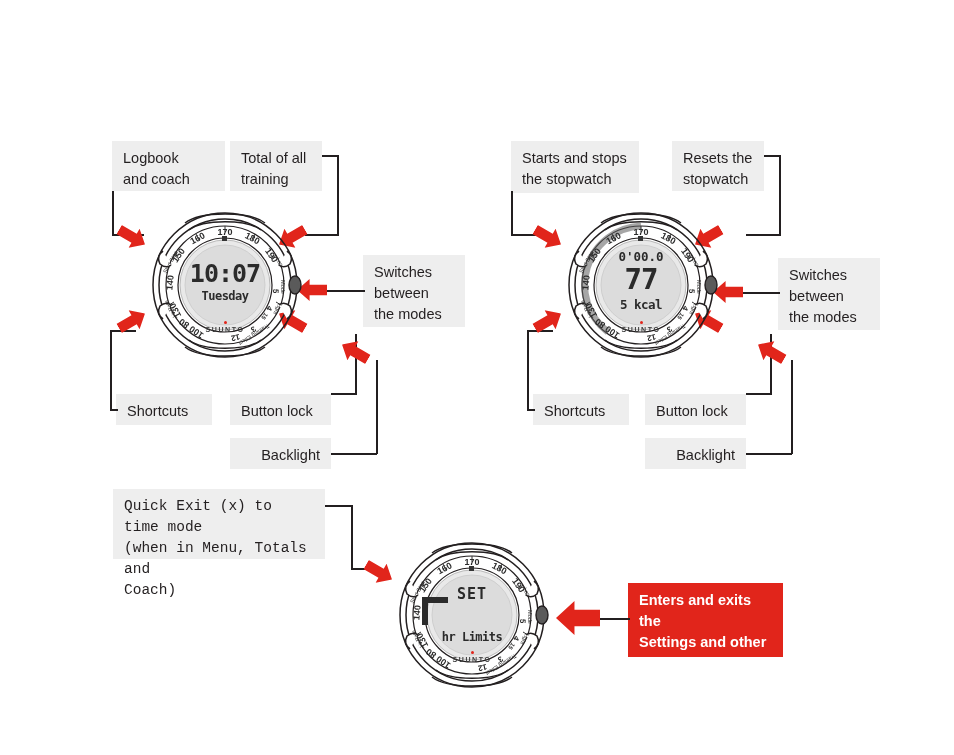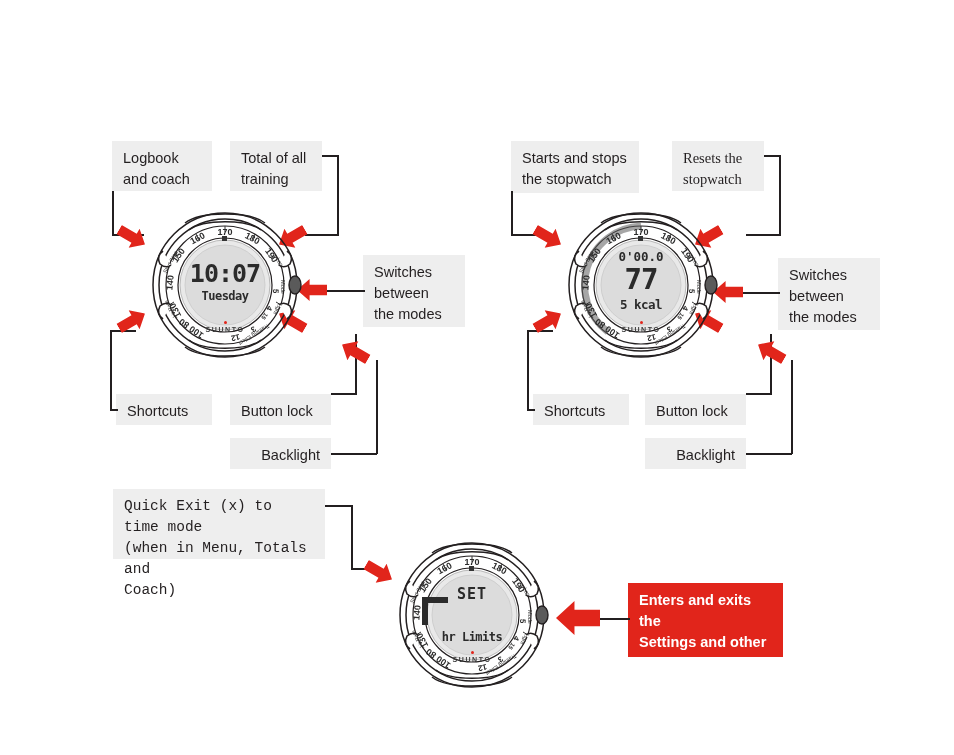--- a/index.html
+++ b/index.html
@@ -91,21 +91,21 @@
   }
   .brand{
     position:absolute;width:100%;left:0;text-align:center;
     top:121px;font-size:7px;letter-spacing:1.6px;font-weight:bold;color:#3a3a3a;
   }
   .dot{position:absolute;width:3px;height:3px;background:#e1251b;border-radius:50%;left:78.5px;top:116px;}
 </style>
 </head>
 <body>
 
-<div class="label" style="left:112px;top:141px;width:100px;height:50px;">Logbook
+<div class="label" style="left:112px;top:141px;width:113px;height:50px;">Logbook
 and coach</div>
 
 <div class="label" style="left:230px;top:141px;width:92px;height:50px;">Total of all
 training</div>
 
 <div class="label" style="left:363px;top:255px;width:102px;height:72px;">Switches
 between
 the modes</div>
 
 <div class="label" style="left:116px;top:394px;width:96px;height:31px;">Shortcuts</div>
@@ -204,21 +204,21 @@
   </svg>
   <div class="lcdtxt lcd-time">10:07</div>
   <div class="lcdtxt lcd-day">Tuesday</div>
   <div class="dot"></div>
   <div class="brand">SUUNTO</div>
 </div>
 
 <div class="label" style="left:511px;top:141px;width:128px;height:52px;">Starts and stops
 the stopwatch</div>
 
-<div class="label" style="left:672px;top:141px;width:92px;height:50px;font-family:Liberation Serif, serif;">Resets the
+<div class="label" style="left:672px;top:141px;width:92px;height:50px;">Resets the
 stopwatch</div>
 
 <div class="label" style="left:778px;top:258px;width:102px;height:72px;">Switches
 between
 the modes</div>
 
 <div class="label" style="left:533px;top:394px;width:96px;height:31px;">Shortcuts</div>
 
 <div class="label" style="left:645px;top:394px;width:101px;height:31px;">Button lock</div>
 

